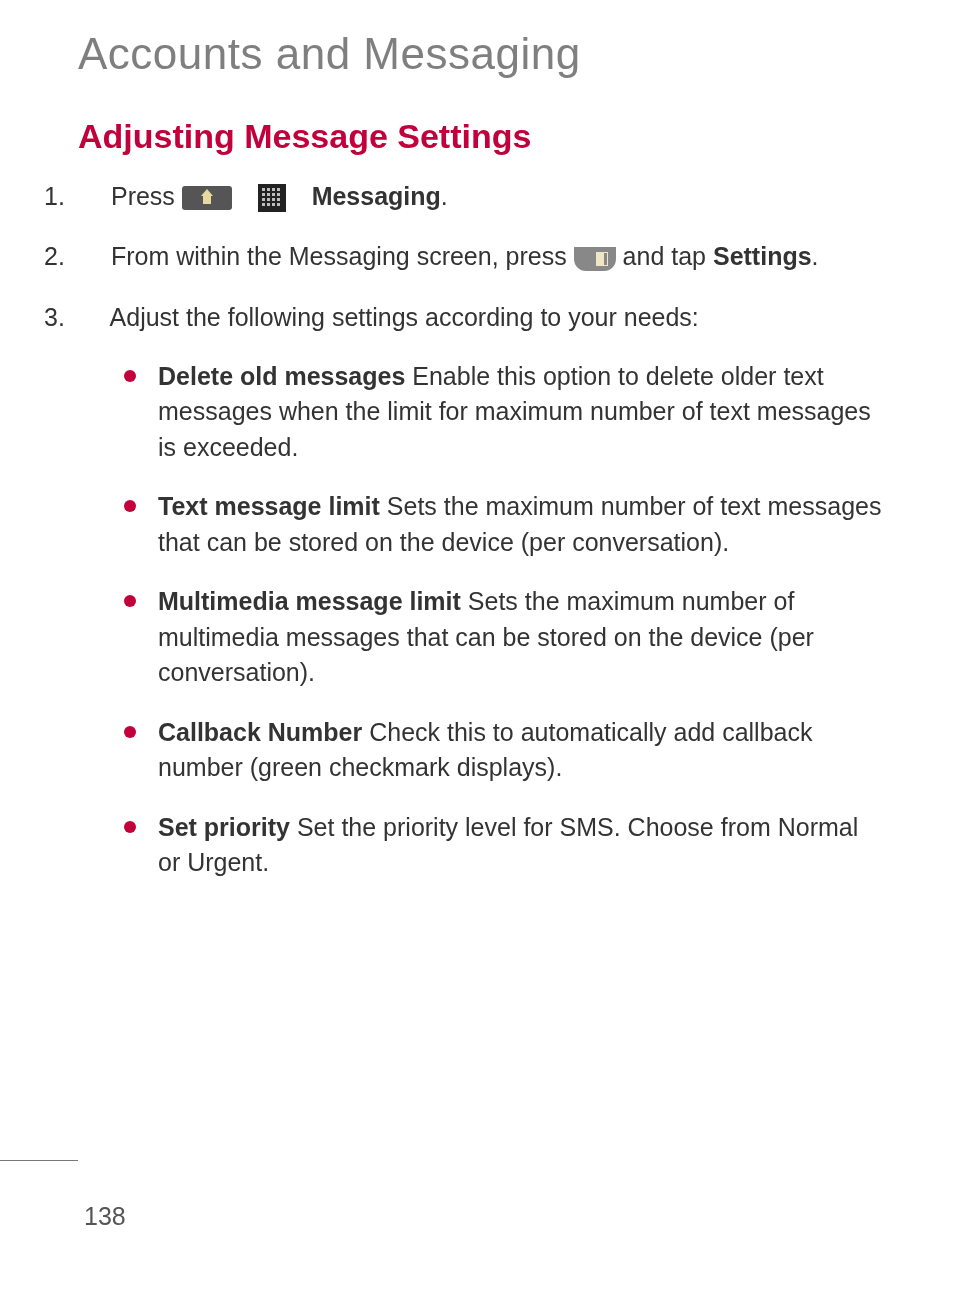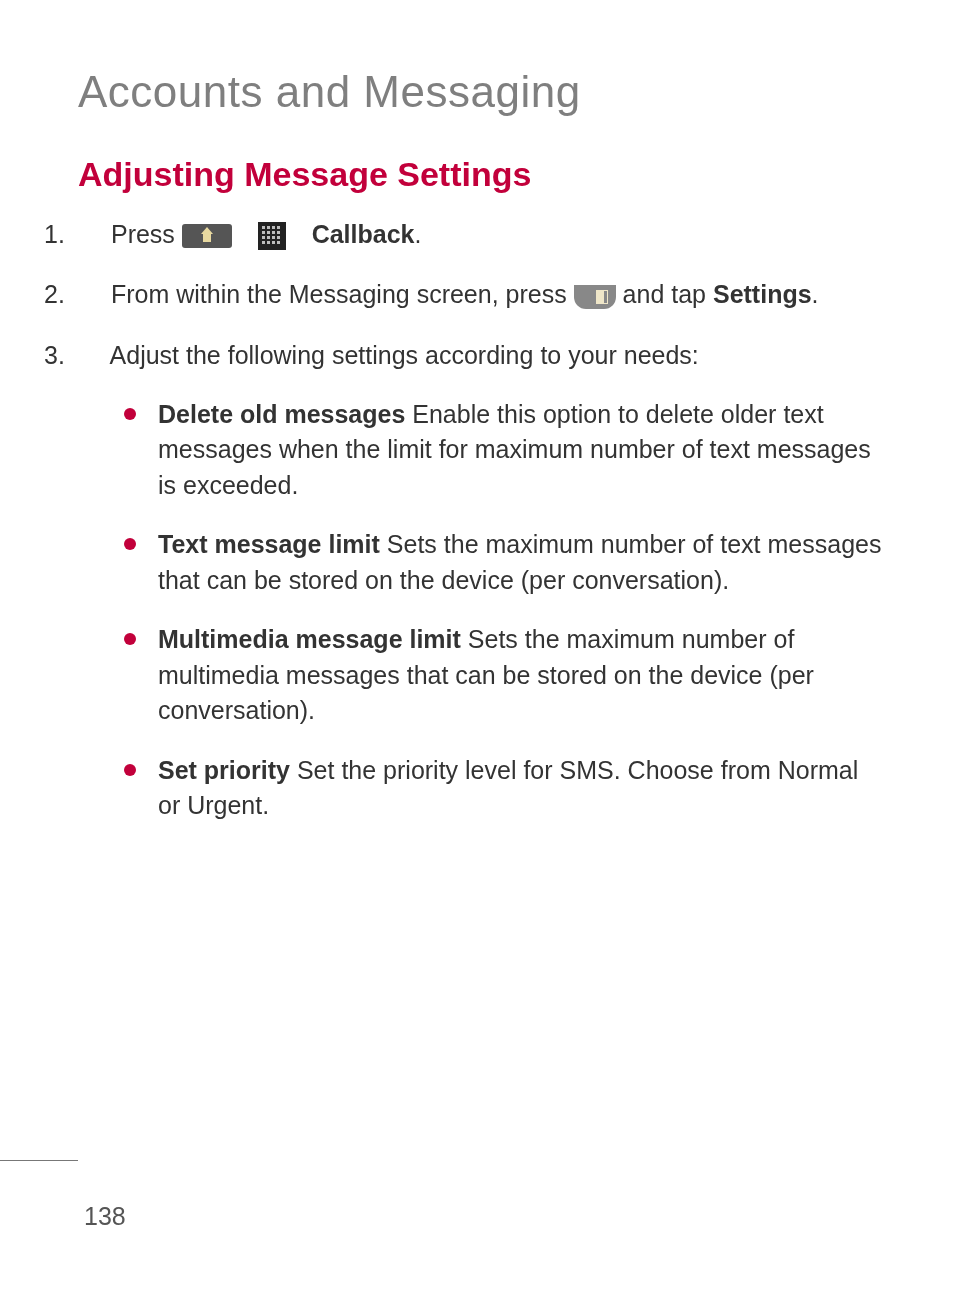--- a/index.html
+++ b/index.html
@@ -6,21 +6,21 @@
     margin: 0;
     padding: 0;
     width: 954px;
     height: 1291px;
     background: #ffffff;
     font-family: "Helvetica Neue", Helvetica, Arial, sans-serif;
     color: #222;
     position: relative;
   }
   .page {
-    padding: 67px 72px 0 78px;
+    padding: 29px 72px 0 78px;
     box-sizing: border-box;
   }
   .page-title {
     font-size: 44px;
     font-weight: 400;
     color: #7f7f7f;
     letter-spacing: 0.5px;
     margin: 0 0 38px 0;
   }
   .section-title {
@@ -185,21 +185,21 @@
             <rect x="10" y="10" width="3" height="3"></rect>
             <rect x="15" y="10" width="3" height="3"></rect>
           <rect x="0" y="15" width="3" height="3"></rect>
             <rect x="5" y="15" width="3" height="3"></rect>
             <rect x="10" y="15" width="3" height="3"></rect>
             <rect x="15" y="15" width="3" height="3"></rect>
         </g>
       </svg>
     </span>
     <span class="caret"> &gt; </span>
-    <span class="bold">Callback</span><span>.</span>
+    <span class="bold">Messaging</span><span>.</span>
   </p>
 
   <p class="step">
     <span class="num">2.</span>
     <span>From within the Messaging screen, press </span>
     <span class="glyph menu-btn"></span>
     <span> and tap </span>
     <span class="bold">Settings</span><span>.</span>
   </p>
 
@@ -212,20 +212,23 @@
     <li>
       <span class="bold">Delete old messages</span><span> Enable this option to delete older text messages when the limit for maximum number of text messages is exceeded.</span>
     </li>
     <li>
       <span class="bold">Text message limit</span><span> Sets the maximum number of text messages that can be stored on the device (per conversation).</span>
     </li>
     <li>
       <span class="bold">Multimedia message limit</span><span> Sets the maximum number of multimedia messages that can be stored on the device (per conversation).</span>
     </li>
     <li>
+      <span class="bold">Callback Number</span><span> Check this to automatically add callback number (green checkmark displays).</span>
+    </li>
+    <li>
       <span class="bold">Set priority</span><span> Set the priority level for SMS. Choose from Normal or Urgent.</span>
     </li>
   </ul>
 
 </div>
 
 <div class="footer-rule"></div>
 <div class="page-number">138</div>
 
 </body></html>

